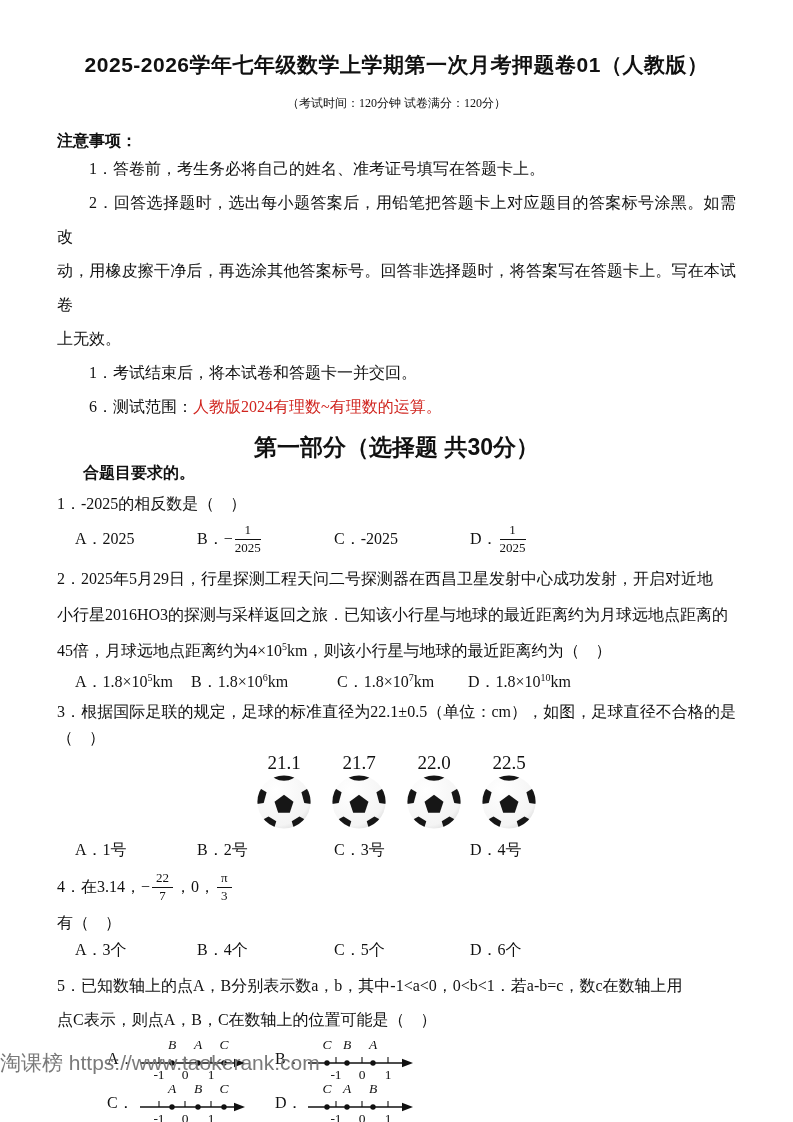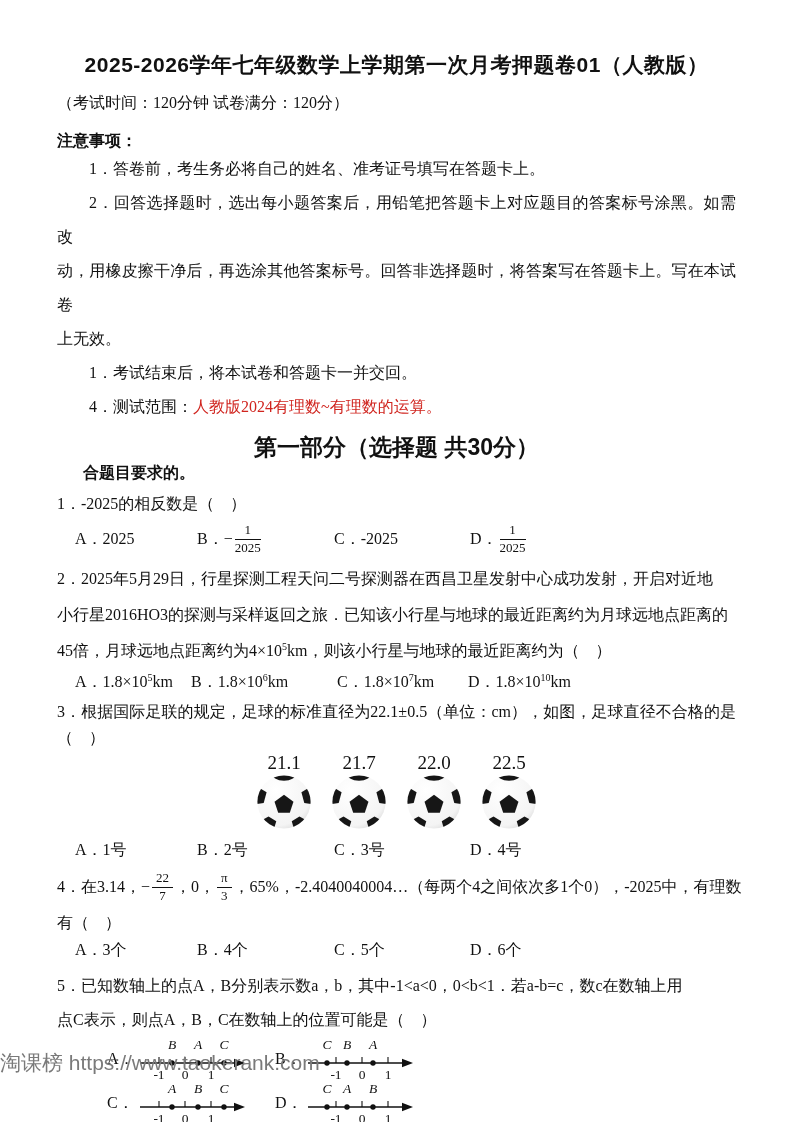--- a/index.html
+++ b/index.html
@@ -19,22 +19,22 @@
   .title {
     font-family: "Liberation Sans", sans-serif;
     font-weight: 700;
     font-size: 21px;
     text-align: center;
     line-height: 30px;
     letter-spacing: 0.5px;
   }
   .subtitle {
     margin-top: 12px;
-    text-align: left;
-    font-size: 16px;
+    text-align: center;
+    font-size: 12px;
     line-height: 22px;
   }
   .notice-head {
     margin-top: 16px;
     font-family: "Liberation Sans", sans-serif;
     font-weight: 700;
     font-size: 16px;
     line-height: 22px;
   }
   .note { line-height: 34px; text-align: justify; }
@@ -147,21 +147,21 @@
     <div class="subtitle">（考试时间：120分钟  试卷满分：120分）</div>
 
     <div class="notice-head">注意事项：</div>
     <p class="note indent1">1．答卷前，考生务必将自己的姓名、准考证号填写在答题卡上。</p>
     <div>
       <div class="note indent1">2．回答选择题时，选出每小题答案后，用铅笔把答题卡上对应题目的答案标号涂黑。如需改</div>
       <div class="note">动，用橡皮擦干净后，再选涂其他答案标号。回答非选择题时，将答案写在答题卡上。写在本试卷</div>
       <div class="note">上无效。</div>
     </div>
     <p class="note indent1">1．考试结束后，将本试卷和答题卡一并交回。</p>
-    <p class="note indent1"><span>4．测试范围：</span><span class="red">人教版2024有理数~有理数的运算。</span></p>
+    <p class="note indent1"><span>6．测试范围：</span><span class="red">人教版2024有理数~有理数的运算。</span></p>
 
     <div class="part-heading">第一部分（选择题 共30分）</div>
     <div class="sec-intro">
       <span class="cont">合题目要求的。</span>
     </div>
 
     <p class="stem" style="margin-top:6px">1．-2025的相反数是（　）</p>
     <div class="optrow frac-row">
       <span class="opt">A．2025</span>
       <span class="opt">
@@ -233,21 +233,20 @@
         <span>−</span>
         <span class="frac">
           <span class="num">22</span>
           <span class="den">7</span>
         </span>
         <span>，0，</span>
         <span class="frac">
           <span class="num">π</span>
           <span class="den">3</span>
         </span>
-        <span>，65%，-2.4040040004…（每两个4之间依次多1个0），-2025中，有理数</span>
     </div>
     <div class="q4-line2">有（　）</div>
     <div class="optrow">
       <span class="opt">A．3个</span>
       <span class="opt">B．4个</span>
       <span class="opt">C．5个</span>
       <span class="opt">D．6个</span>
     </div>
 
     <div class="q5-stem" style="margin-top:6px">5．已知数轴上的点A，B分别表示数a，b，其中-1&lt;a&lt;0，0&lt;b&lt;1．若a-b=c，数c在数轴上用</div>

